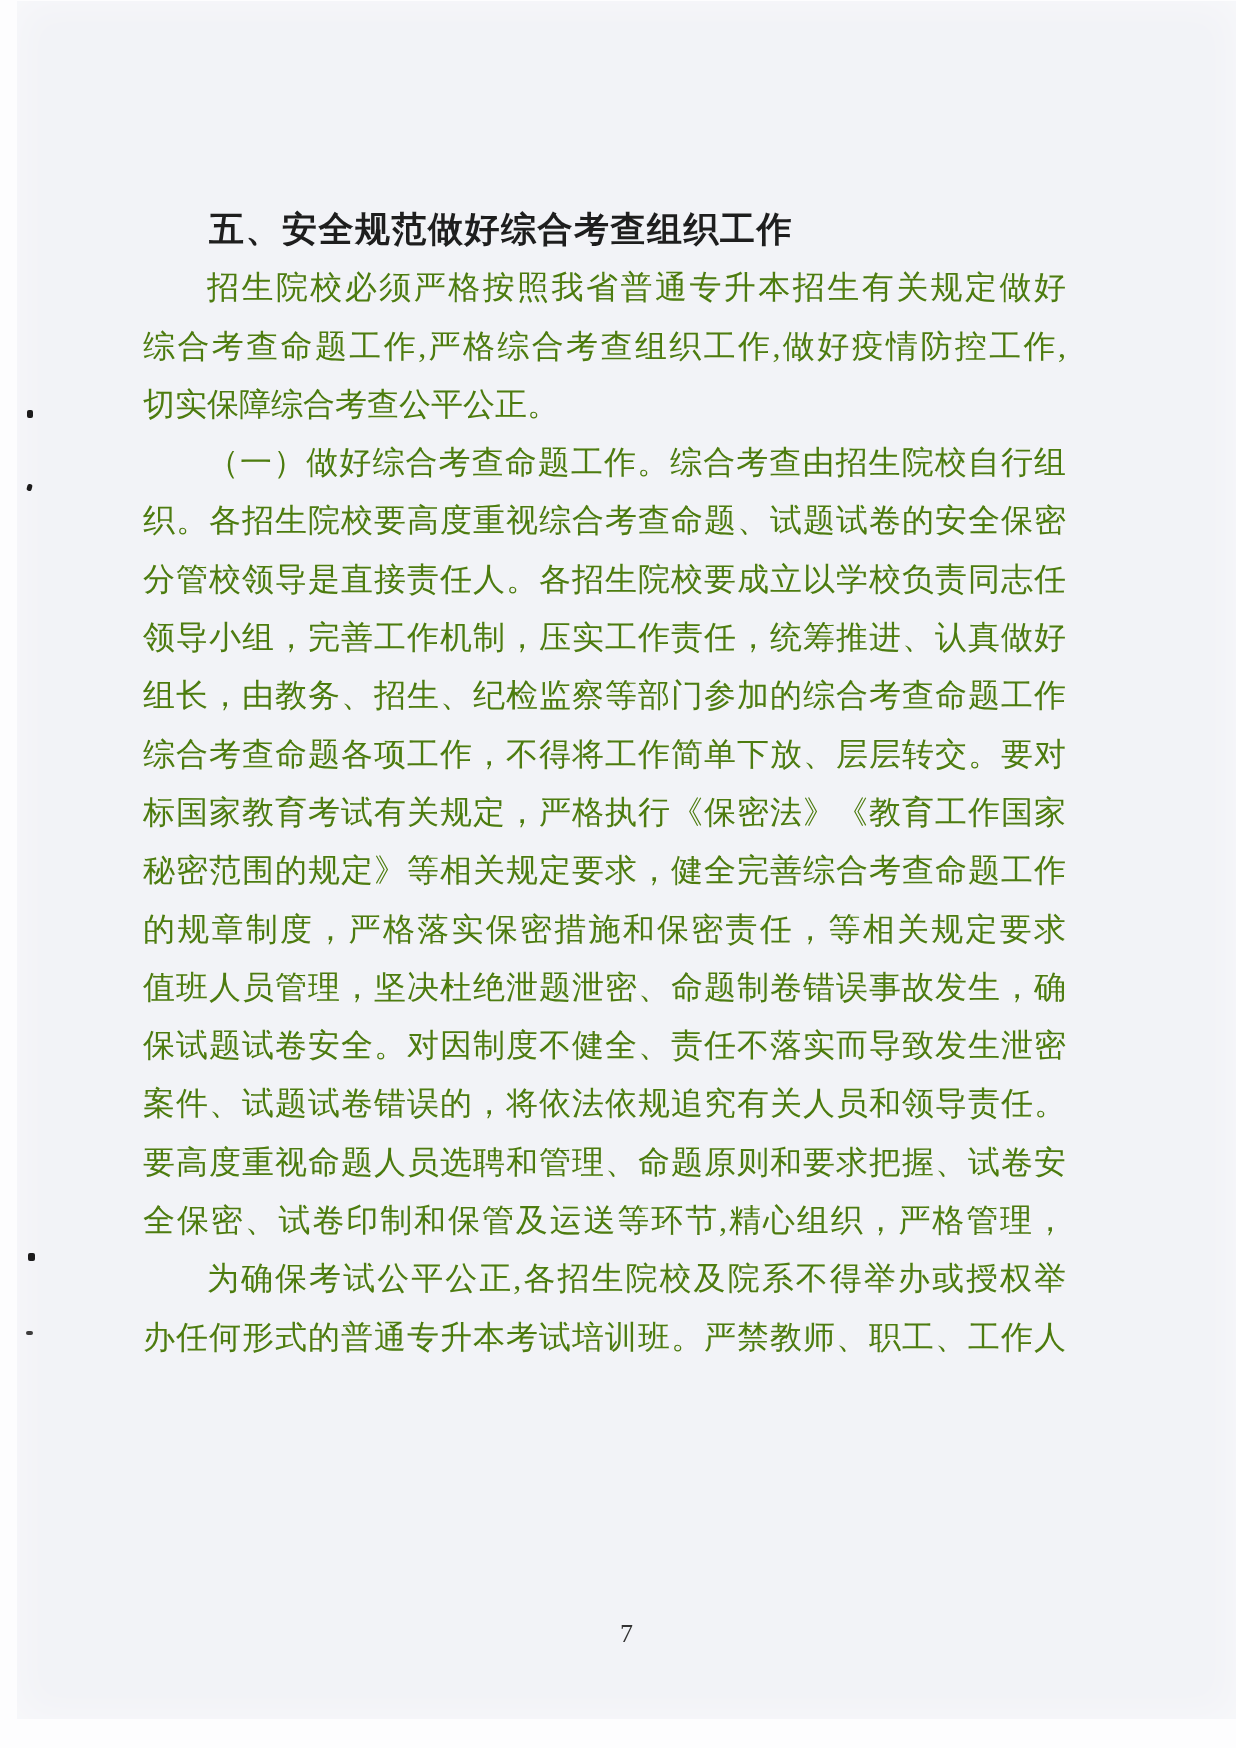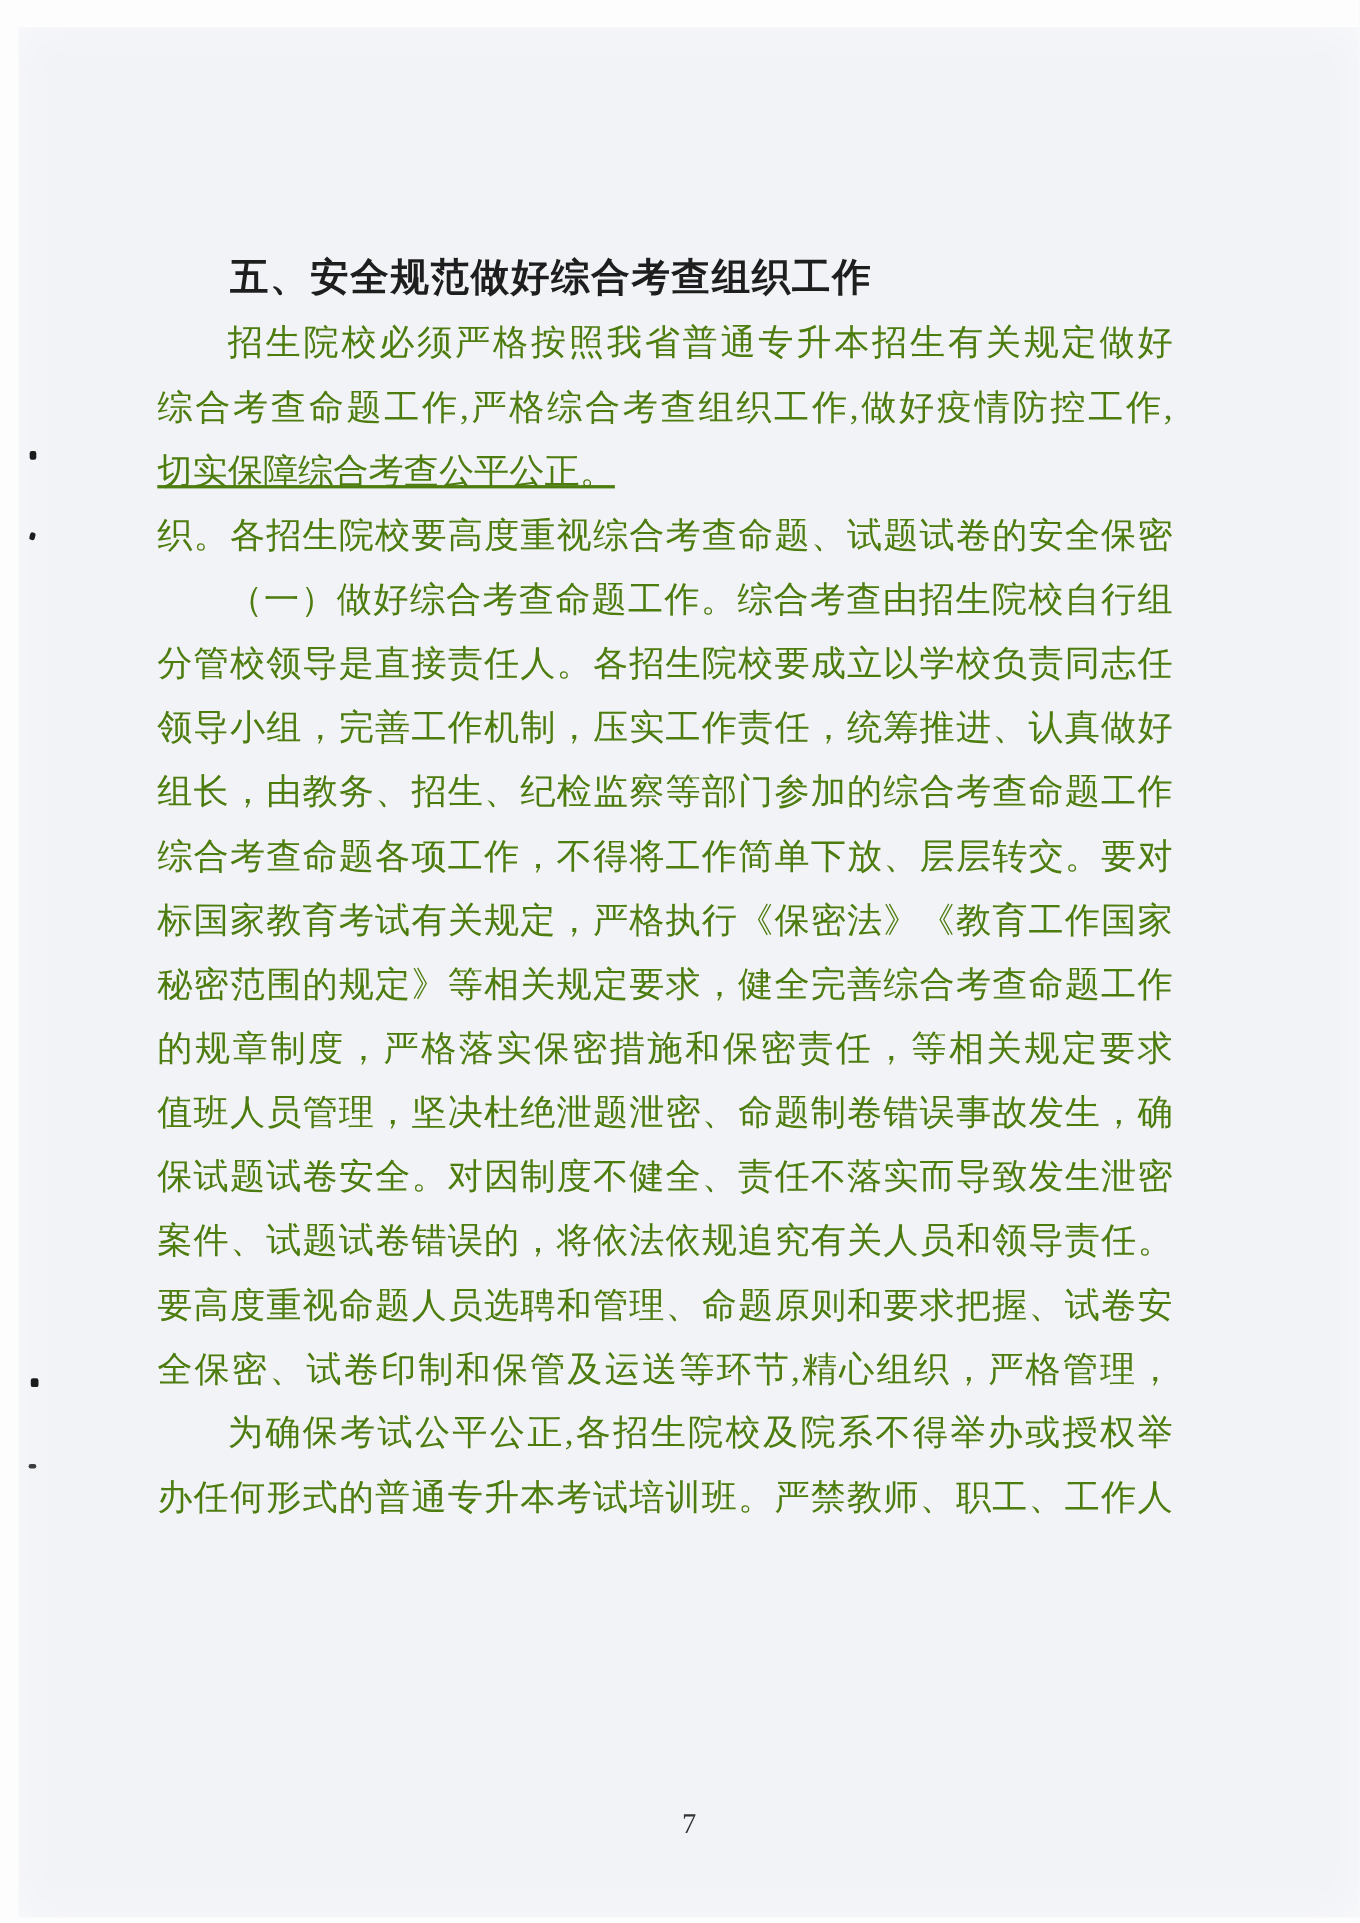--- a/index.html
+++ b/index.html
@@ -5,21 +5,21 @@
   html,body{margin:0;padding:0;}
   body{
     width:1236px;height:1748px;
     background:#fdfdfe;
     position:relative;
     overflow:hidden;
     font-family:"Liberation Serif","DejaVu Serif",serif;
   }
   .paper{
     position:absolute;
-    left:17px;top:25px;
+    left:17px;top:1px;
     width:1219px;height:1718px;
     background:#f2f3f7;
     box-shadow:inset 0 0 40px rgba(255,255,255,.5);
   }
   .textblock{
     position:absolute;
     left:126px;top:199px;   
     width:923px;
     color:#262626;
   }
@@ -38,21 +38,20 @@
     height:58.3px;line-height:58.3px;
     text-align:justify;
     text-align-last:justify;
     white-space:nowrap;
     color:#4d7c0f;
   }
   .line.indent{padding-left:64px;}
   .line.para-end{
     text-align:right;
     text-align-last:left;
-    text-decoration:underline;
   }
   .page-number{
     position:absolute;
     left:0;top:1618px;
     width:1219px;
     text-align:center;
     font-size:26px;
     color:#333;
     font-family:"Liberation Serif","DejaVu Serif",serif;
   }
@@ -72,22 +71,22 @@
 <div class="paper">
 
   <div class="textblock">
 
     <div class="heading">五、安全规范做好综合考查组织工作</div>
 
     <div class="line indent">招生院校必须严格按照我省普通专升本招生有关规定做好</div>
     <div class="line">综合考查命题工作,严格综合考查组织工作,做好疫情防控工作,</div>
     <div class="line para-end">切实保障综合考查公平公正。</div>
 
+    <div class="line indent">（一）做好综合考查命题工作。综合考查由招生院校自行组</div>
     <div class="line">织。各招生院校要高度重视综合考查命题、试题试卷的安全保密</div>
-    <div class="line indent">（一）做好综合考查命题工作。综合考查由招生院校自行组</div>
     <div class="line">分管校领导是直接责任人。各招生院校要成立以学校负责同志任</div>
     <div class="line">领导小组，完善工作机制，压实工作责任，统筹推进、认真做好</div>
     <div class="line">组长，由教务、招生、纪检监察等部门参加的综合考查命题工作</div>
     <div class="line">综合考查命题各项工作，不得将工作简单下放、层层转交。要对</div>
     <div class="line">标国家教育考试有关规定，严格执行《保密法》《教育工作国家</div>
     <div class="line">秘密范围的规定》等相关规定要求，健全完善综合考查命题工作</div>
     <div class="line">的规章制度，严格落实保密措施和保密责任，等相关规定要求</div>
     <div class="line">值班人员管理，坚决杜绝泄题泄密、命题制卷错误事故发生，确</div>
     <div class="line">保试题试卷安全。对因制度不健全、责任不落实而导致发生泄密</div>
     <div class="line">案件、试题试卷错误的，将依法依规追究有关人员和领导责任。</div>

